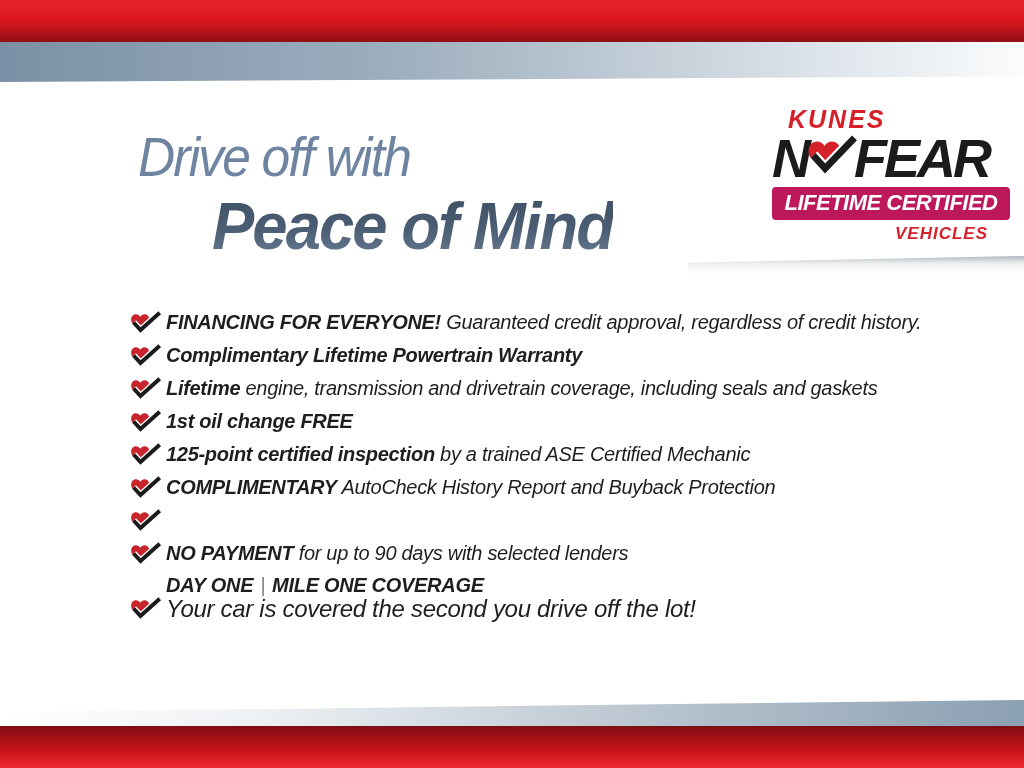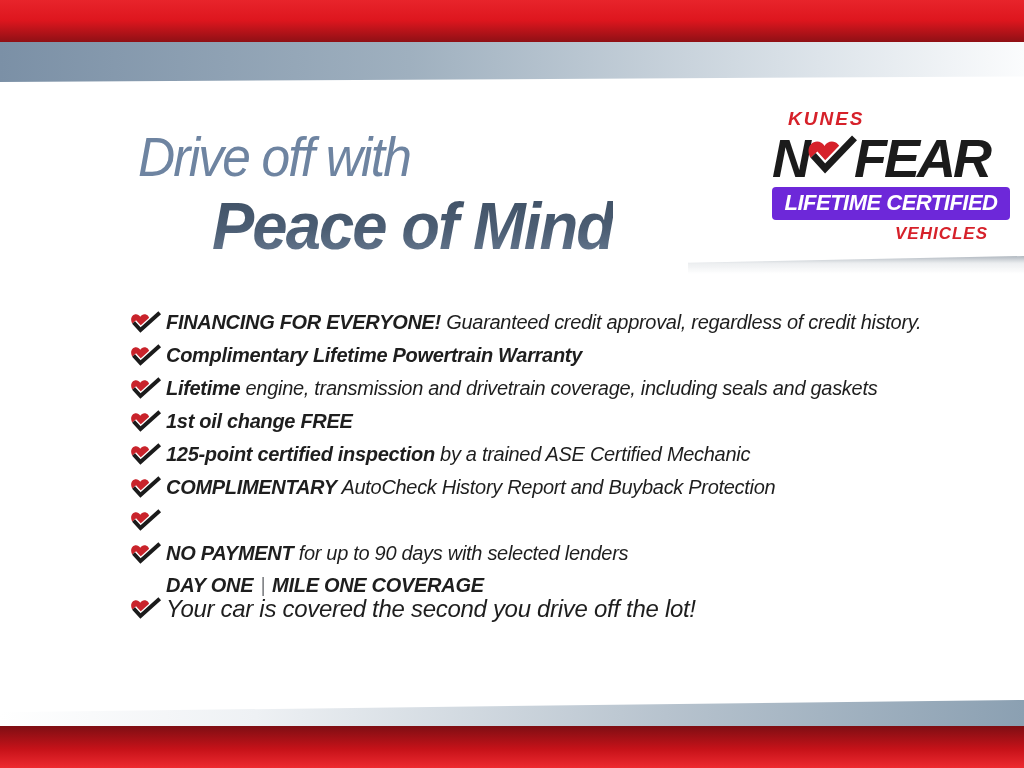--- a/index.html
+++ b/index.html
@@ -71,42 +71,42 @@
     transform-origin: left top;
     white-space: nowrap;
   }
 
   
   .logo { position: absolute; left: 772px; top: 108px; width: 238px; }
   .logo-kunes {
     color: #d6212a;
     font-weight: 700;
     font-style: italic;
-    font-size: 19px;
+    font-size: 25px;
     letter-spacing: 2px;
     margin-left: 16px;
     line-height: 22px;
     white-space: nowrap;
   }
   .logo-word {
     display: flex;
     align-items: center;
     font-size: 54px;
     line-height: 56px;
     font-weight: 700;
     font-style: italic;
     letter-spacing: -3px;
     color: #1b1b1b;
     margin-top: 0px;
     white-space: nowrap;
   }
   .logo-heart { display: inline-block; width: 50px; height: 46px; margin: -6px -3px 0 -1px; }
   .logo-heart svg { width: 100%; height: 100%; }
   .logo-bar {
-    background: #6d28d9;
+    background: #be185d;
     color: #ffffff;
     font-weight: 700;
     font-style: italic;
     font-size: 22px;
     letter-spacing: -0.5px;
     text-align: center;
     border-radius: 4px;
     padding: 3px 4px 4px 4px;
     margin-top: 1px;
     white-space: nowrap;

